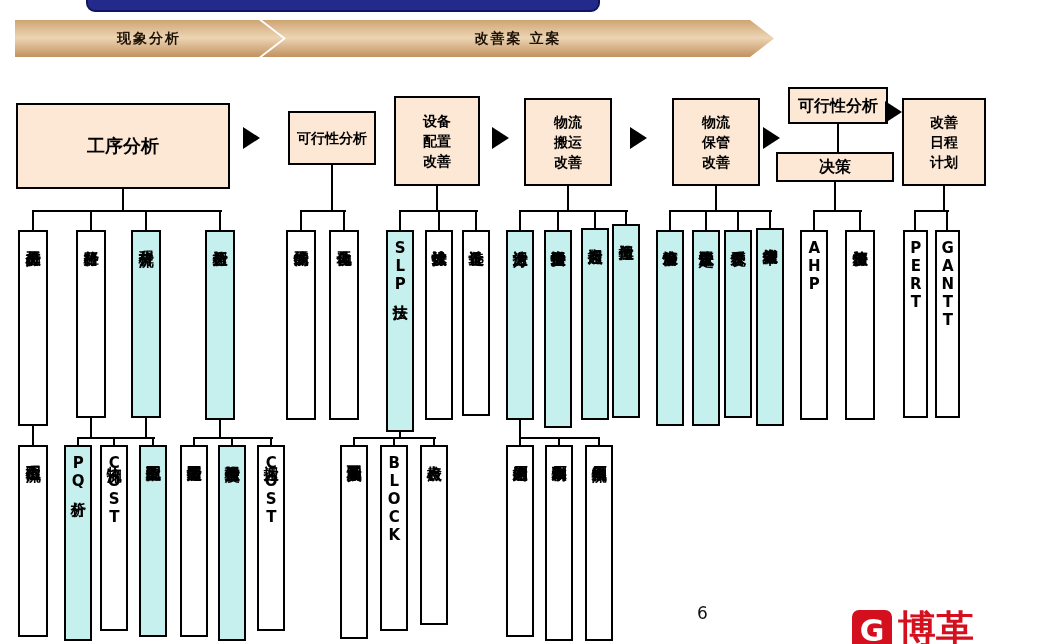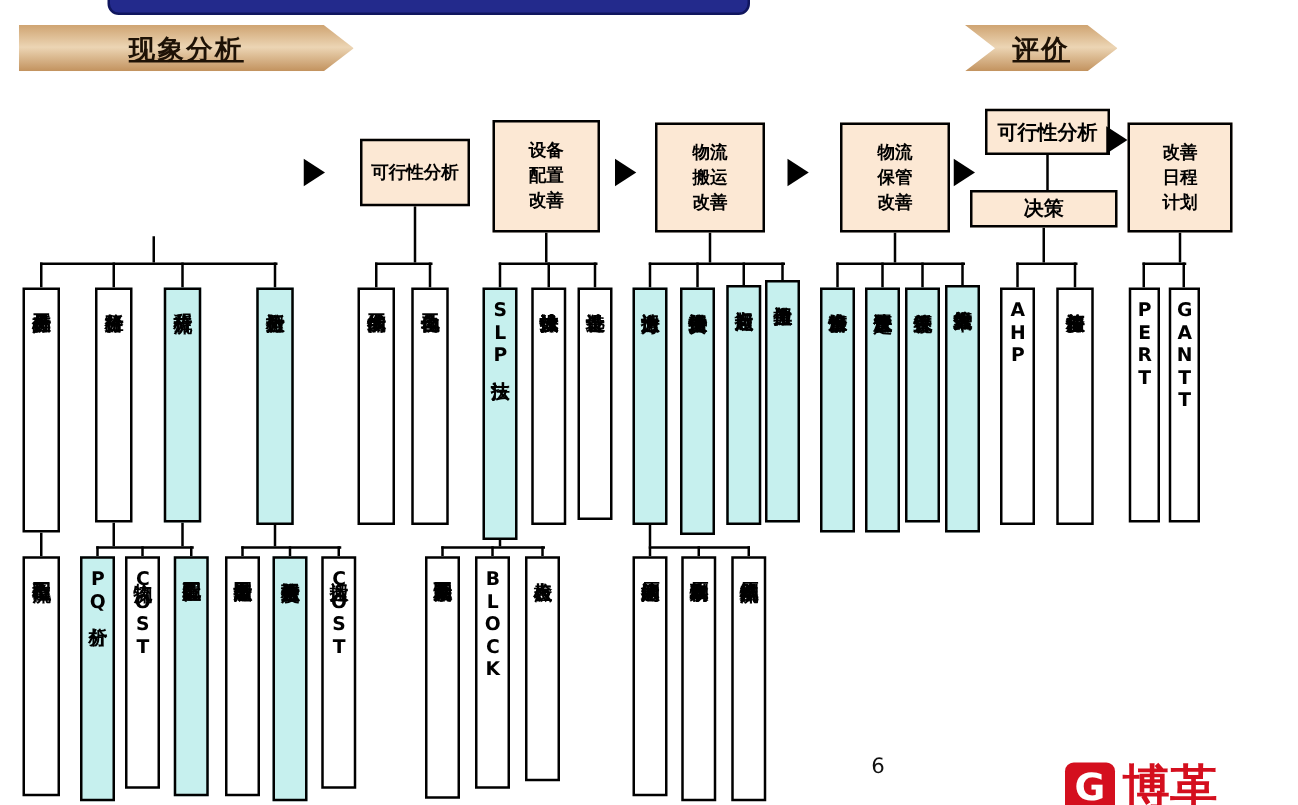--- a/index.html
+++ b/index.html
@@ -5,22 +5,22 @@
   html,body{margin:0;padding:0;}
   body{font-family:"DejaVu Sans","Liberation Sans",sans-serif;}
   #canvas{position:relative;width:1038px;height:644px;background:#ffffff;overflow:hidden;}
 
   
   .topbar{position:absolute;left:86px;top:-34px;width:510px;height:42px;
           background:#232a8c;border:2px solid #10165e;border-radius:9px;}
 
   
   .arrow{position:absolute;top:20px;height:37px;display:flex;align-items:center;justify-content:center;
-         font-weight:bold;font-size:21px;letter-spacing:2px;color:#1e1206;
-         background:linear-gradient(180deg,#cfa472 0%,#ecd5b4 48%,#c2925e 100%);text-decoration:underline;}
+         font-weight:bold;font-size:14px;letter-spacing:2px;color:#1e1206;
+         background:linear-gradient(180deg,#cfa472 0%,#ecd5b4 48%,#c2925e 100%);}
   .arrow.point{clip-path:polygon(0 0,calc(100% - 24px) 0,100% 50%,calc(100% - 24px) 100%,0 100%);}
   .arrow.notch{clip-path:polygon(0 0,calc(100% - 24px) 0,100% 50%,calc(100% - 24px) 100%,0 100%,24px 50%);}
 
   
   .fbox{position:absolute;background:#fce8d4;border:2px solid #000;box-sizing:border-box;
         display:flex;align-items:center;justify-content:center;text-align:center;
         font-weight:bold;font-size:14px;line-height:1.45;color:#000;white-space:pre-line;}
 
   
   .tri{position:absolute;width:0;height:0;border-left:17px solid #000;
@@ -44,21 +44,21 @@
   .logo-text{font-weight:bold;font-size:38px;color:#d40f1e;margin-left:6px;line-height:1;}
 </style>
 </head>
 <body>
 
 <div id="canvas">
 
   <div class="topbar"></div>
 
   <div class="arrow point" style="left:15px;width:268px;">现象分析</div>
-  <div class="arrow notch" style="left:772px;width:122px;">评价</div>
+  <div class="arrow notch" style="left:262px;width:512px;">改善案 立案</div>
 
   <div>
 
     <div class="vl" style="left:122px;top:189px;height:21px;"></div>
     <div class="hl" style="left:32px;top:210px;width:190px;"></div>
     <div class="vl" style="left:32px;top:210px;height:20px;"></div>
     <div class="vl" style="left:90px;top:210px;height:20px;"></div>
     <div class="vl" style="left:145px;top:210px;height:20px;"></div>
     <div class="vl" style="left:219px;top:210px;height:20px;"></div>
 
@@ -115,20 +115,21 @@
     <div class="vl" style="left:353px;top:437px;height:8px;"></div>
     <div class="vl" style="left:393px;top:437px;height:8px;"></div>
     <div class="vl" style="left:433px;top:437px;height:8px;"></div>
     <div class="vl" style="left:519px;top:420px;height:17px;"></div>
     <div class="hl" style="left:519px;top:437px;width:81px;"></div>
     <div class="vl" style="left:519px;top:437px;height:8px;"></div>
     <div class="vl" style="left:558px;top:437px;height:8px;"></div>
     <div class="vl" style="left:598px;top:437px;height:8px;"></div>
   </div>
 
+  <div class="fbox" style="left:16px;top:103px;width:214px;height:86px;font-size:18px;">工序分析</div>
   <div class="tri" style="left:243px;top:127px;"></div>
   <div class="fbox" style="left:288px;top:111px;width:88px;height:54px;">可行性分析</div>
   <div class="fbox" style="left:394px;top:96px;width:86px;height:90px;">设备
 配置
 改善</div>
   <div class="tri" style="left:492px;top:127px;"></div>
   <div class="fbox" style="left:524px;top:98px;width:88px;height:88px;">物流
 搬运
 改善</div>
   <div class="tri" style="left:630px;top:127px;"></div>

